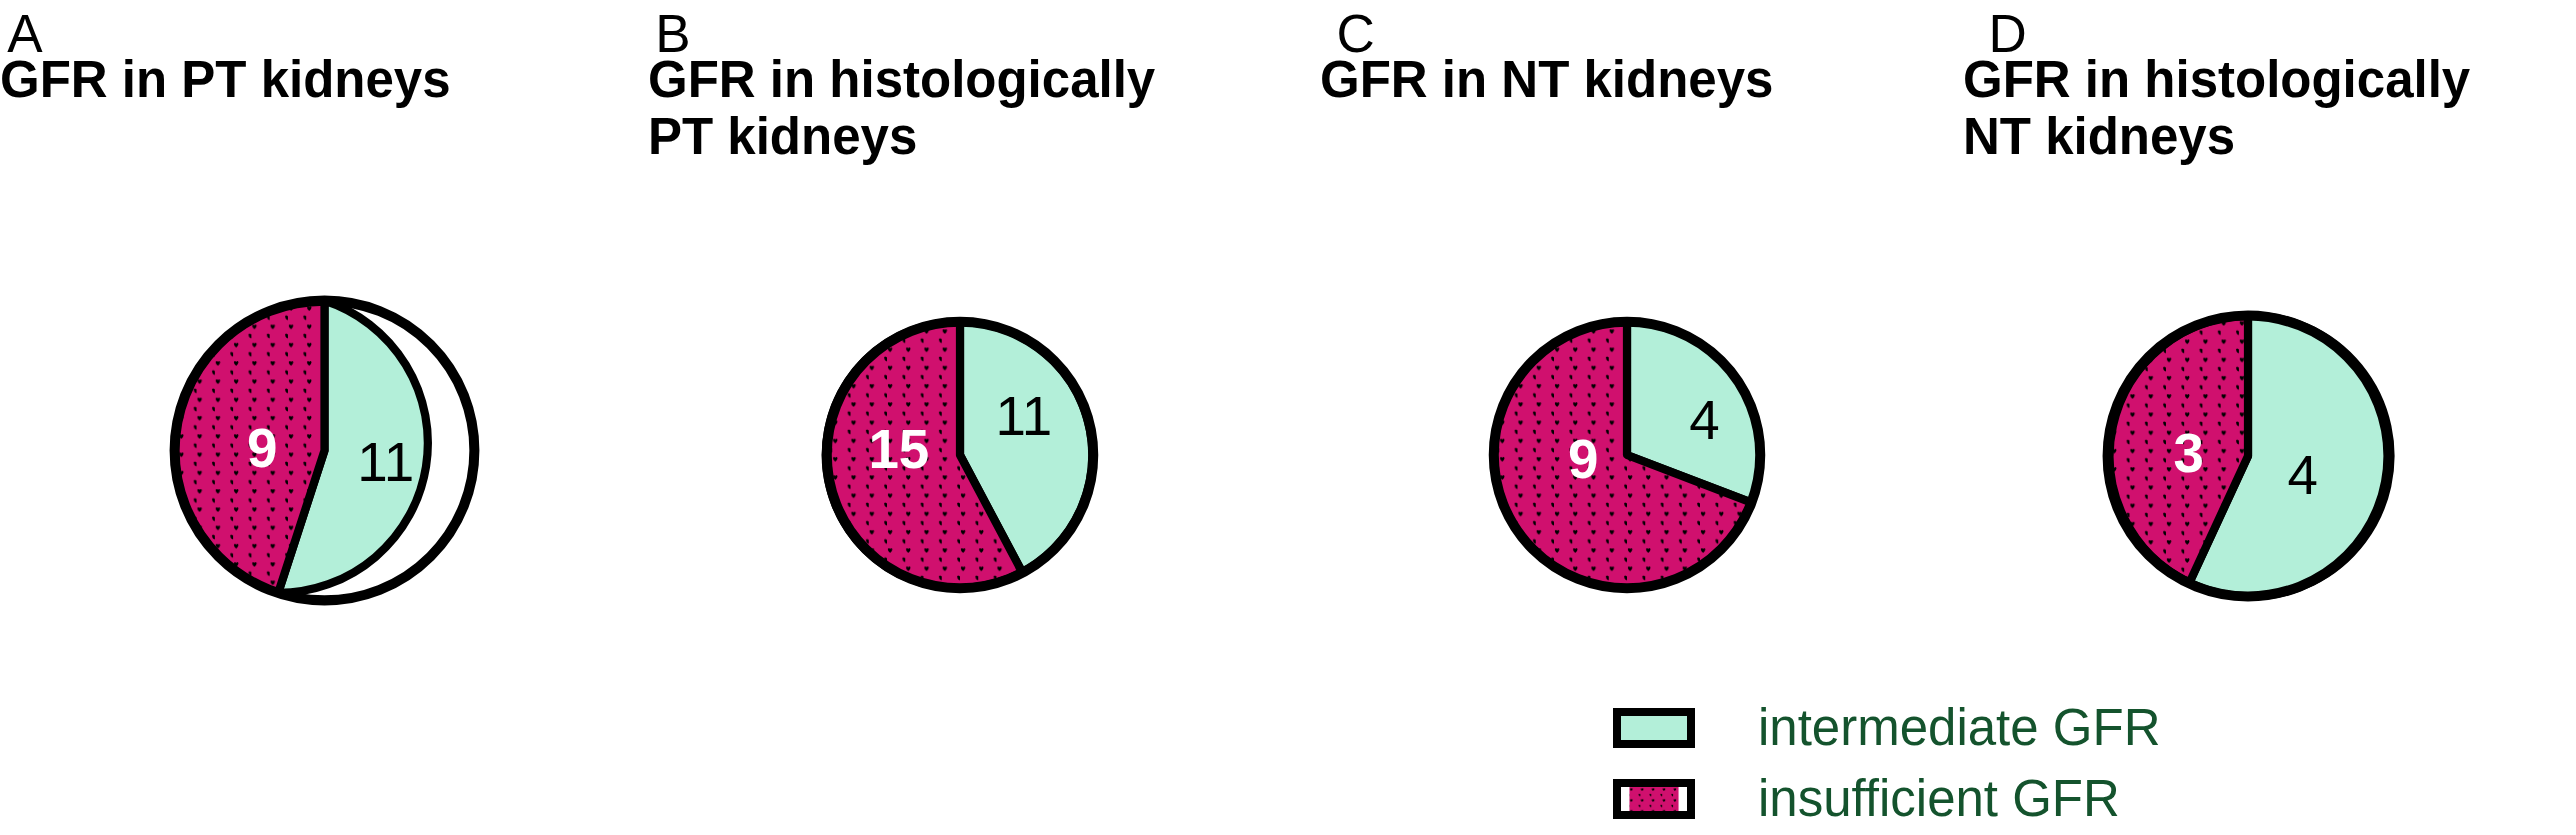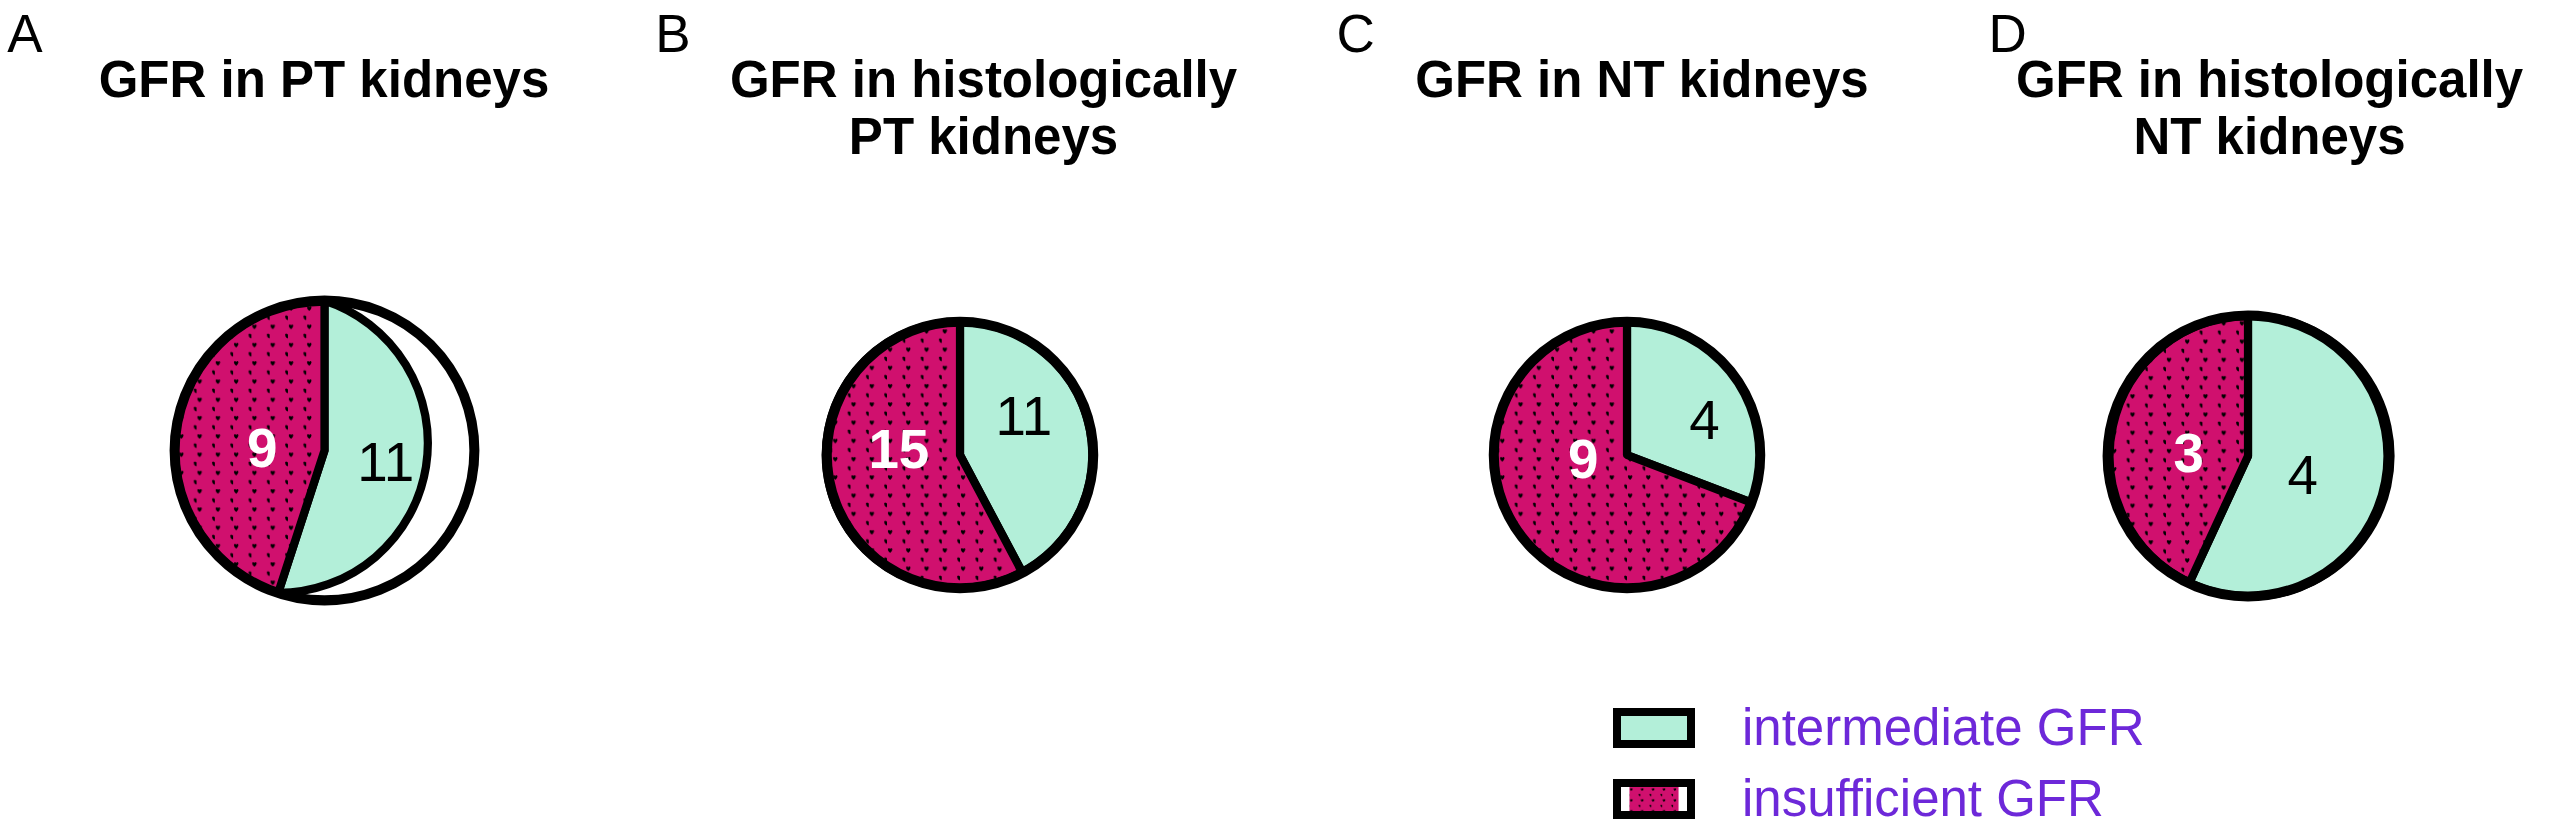--- a/index.html
+++ b/index.html
@@ -21,21 +21,21 @@
     line-height:1;
     letter-spacing:0px;
     color:#000;
   }
 
   .panel-title{
     position:absolute;
     font-size:51px;
     font-weight:bold;
     line-height:1.12;
-    text-align:center;
+    text-align:left;
     color:#000;
     white-space:pre-line;
   }
 
   .pie-wrap{position:absolute;}
   .pie-wrap svg{display:block;overflow:visible;}
 
   .slice-label{
     font-family:"Liberation Sans", sans-serif;
     font-weight:bold;
@@ -51,22 +51,22 @@
   .legend-row{display:flex;align-items:center;height:71px;}
   .legend-swatch{
     width:82px;height:40px;
     border:8.2px solid #000000;
     box-sizing:border-box;
     flex:0 0 auto;
   }
   .legend-label{
     font-size:51px;
     line-height:1;
-    color:#6d28d9;
-    margin-left:47px;
+    color:#14532d;
+    margin-left:63px;
     white-space:nowrap;
   }
 </style>
 </head>
 <body>
 
 <div class="figure">
 
   <svg width="0" height="0" style="position:absolute" aria-hidden="true">
     <defs>

